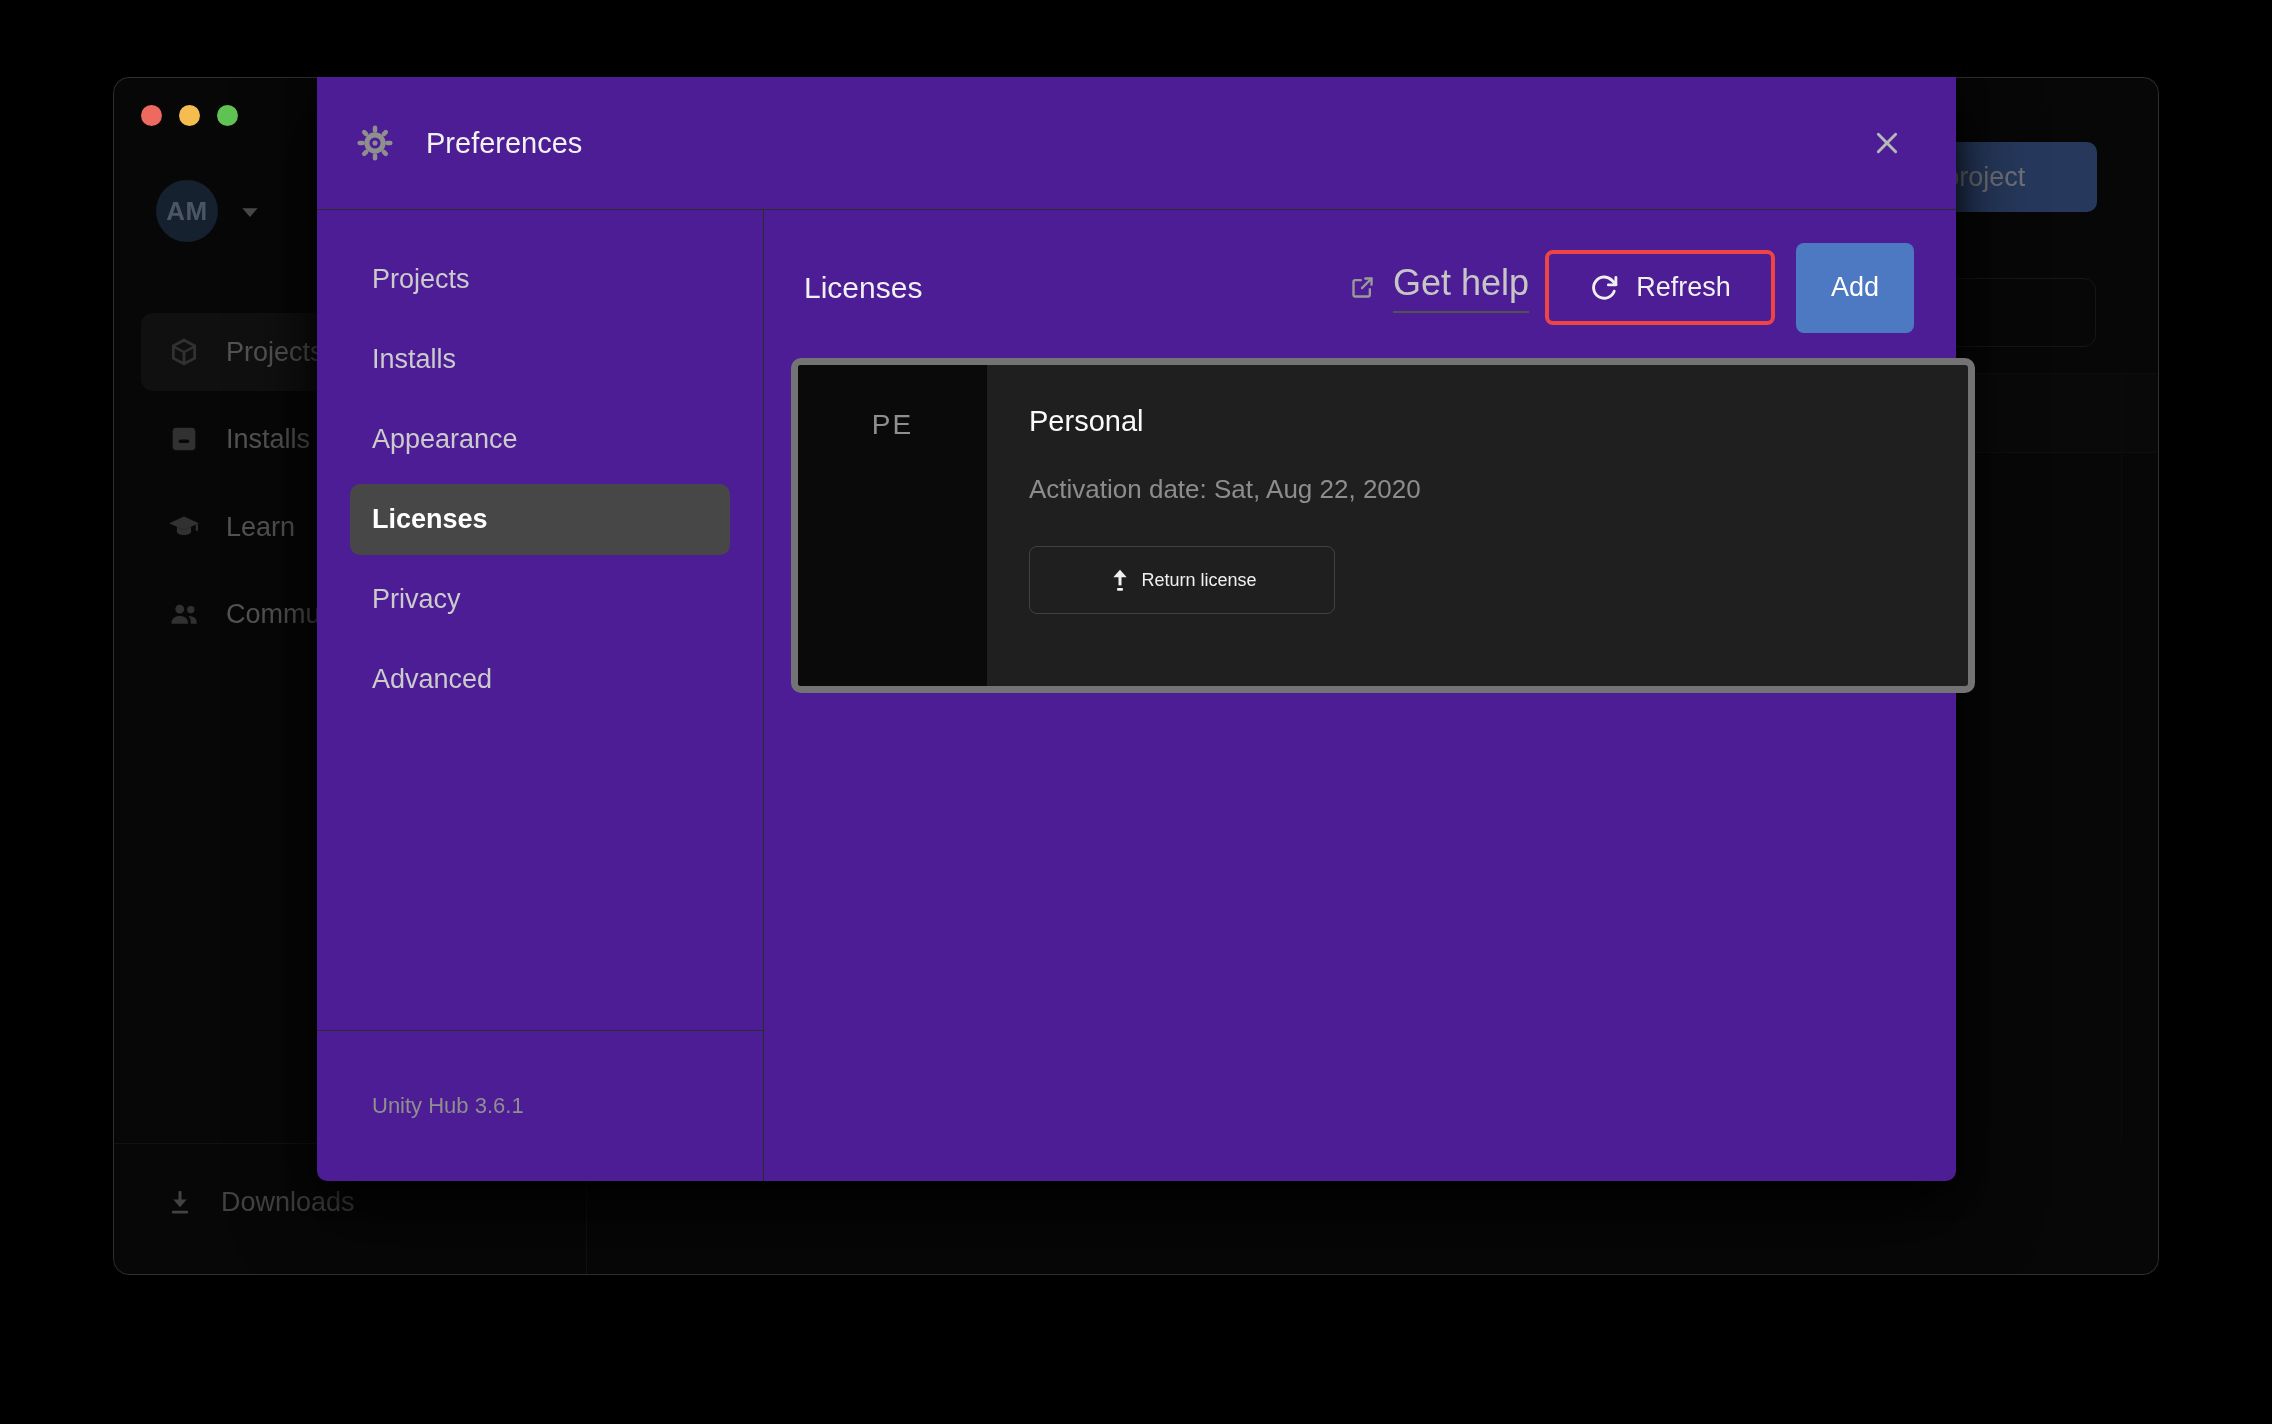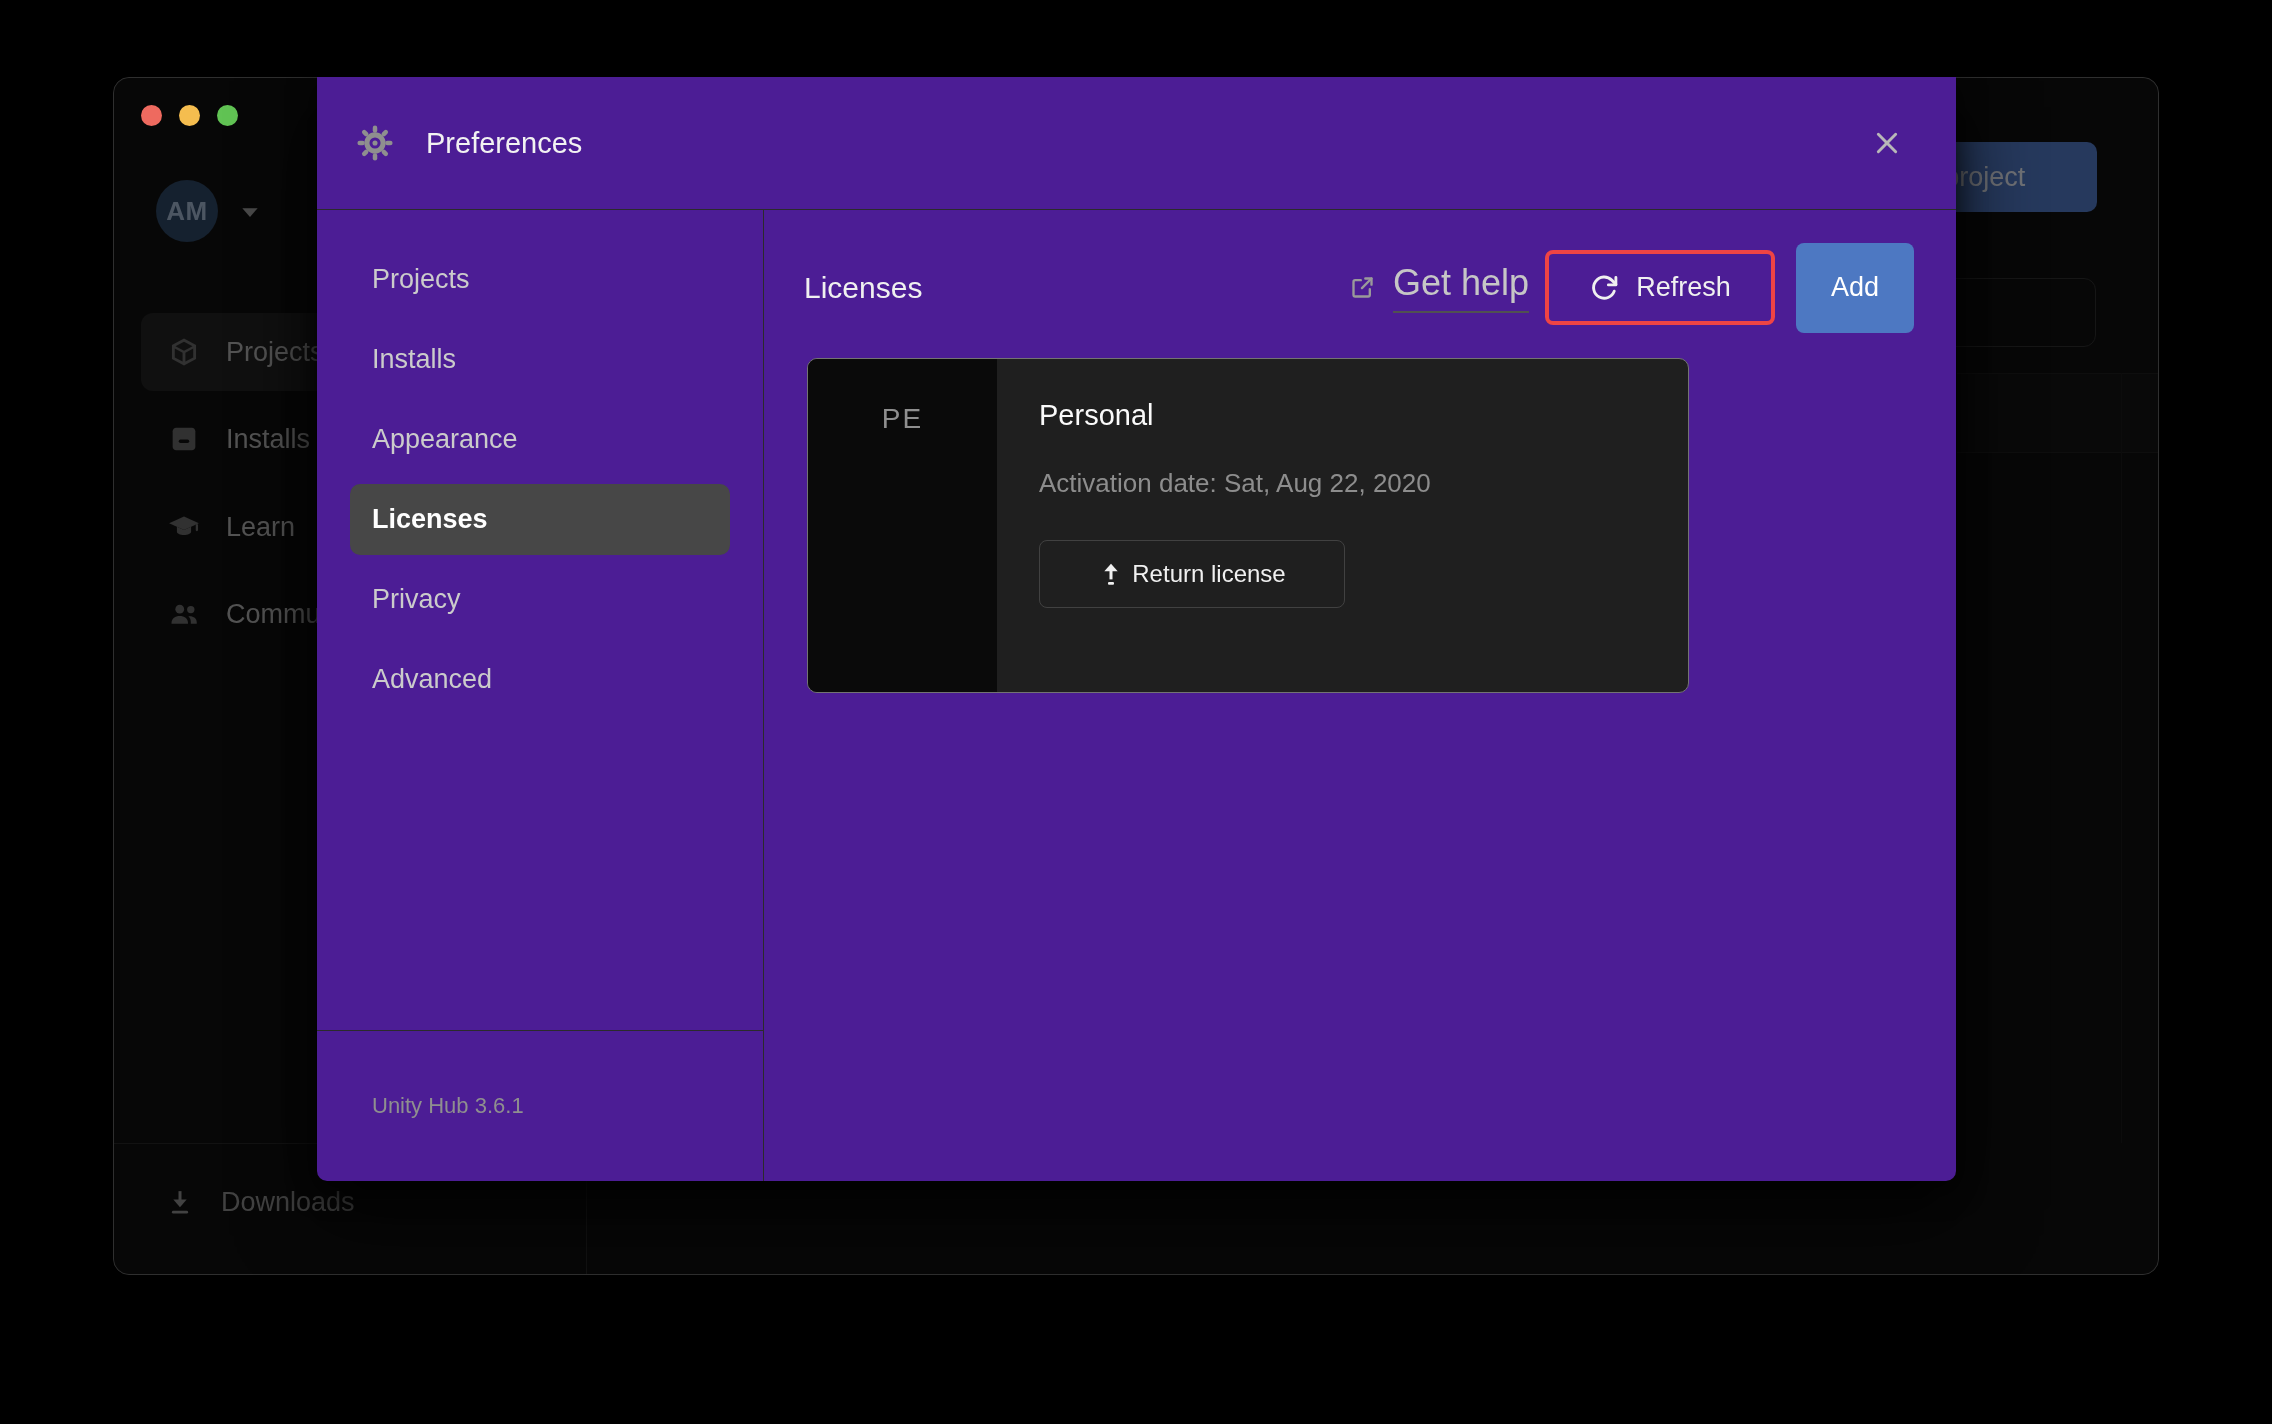--- a/index.html
+++ b/index.html
@@ -114,35 +114,35 @@
     display:flex; align-items:center; justify-content:center; gap:17px;
   }
   .refresh-btn .rf-ic { width:30px; height:30px; flex:none; }
   .add-btn {
     margin-left:21px; width:118px; height:90px; border:none; border-radius:8px;
     background:#4d78c2; color:#fff; font-size:27px; cursor:pointer;
     display:flex; align-items:center; justify-content:center;
   }
 
   .license-card {
-    position:absolute; left:43px; top:148px; width:882px; height:335px;
-    background:#1f1f1f; border:1px solid #737373; border-radius:10px;
+    position:absolute; left:27px; top:148px; width:1184px; height:335px;
+    background:#1f1f1f; border:7px solid #737373; border-radius:10px;
     display:flex; overflow:hidden;
   }
   .card-badge {
     width:189px; flex:none; background:#0a0a0a;
     display:flex; justify-content:center; align-items:flex-start; padding-top:44px;
     font-size:28px; color:#8f8f8f; letter-spacing:2px;
   }
   .card-body { flex:1; padding:40px 0 0 42px; }
   .card-title { font-size:29px; color:#fafafa; }
   .card-dates { margin-top:30px; font-size:26px; color:#8d8d8d; line-height:42px; }
   .return-btn {
     margin-top:36px; width:306px; height:68px; border:1px solid #414141; border-radius:8px;
-    background:transparent; color:#f0f0f0; font-size:24px; cursor:pointer;
+    background:transparent; color:#f0f0f0; font-size:18px; cursor:pointer;
     display:flex; align-items:center; justify-content:center; gap:8px;
   }
   .return-btn .up-ic { width:26px; height:28px; flex:none; }
 
   svg { display:block; }
 </style>
 </head>
 <body>
 
 <div class="screen">

